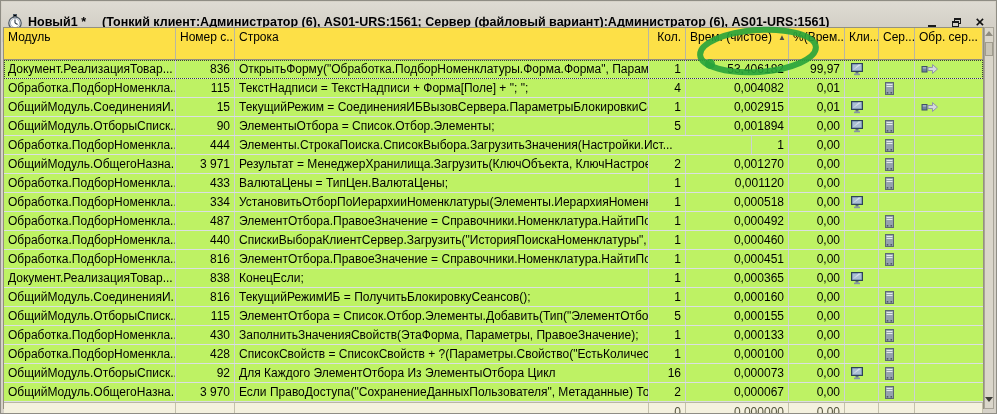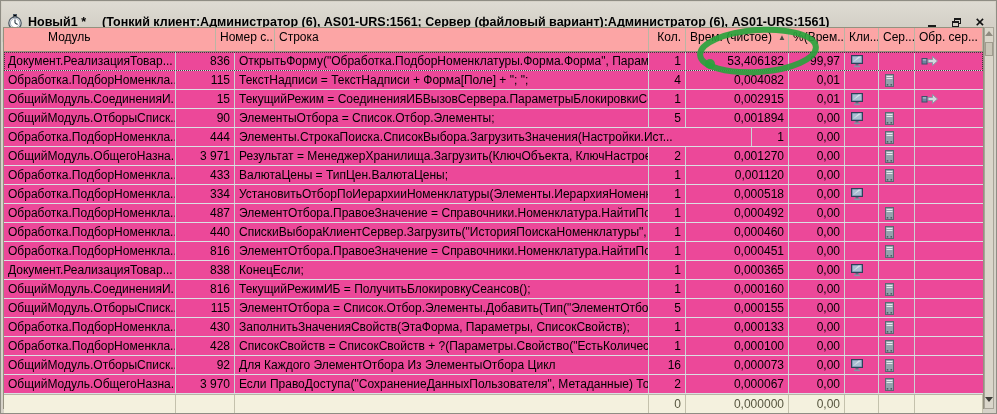--- a/index.html
+++ b/index.html
@@ -36,25 +36,25 @@
   .c-module { width:172px; }
   .c-line   { width:59px; }
   .c-code   { flex:1; }
   .c-count  { width:37px; }
   .c-time   { width:103px; }
   .c-pct    { width:56px; }
   .c-cli    { width:34px; }
   .c-srv    { width:36px; }
   .c-call   { width:68px; border-right:none; }
 
-  .header-row { height:24px; background:#fca5a5; border-bottom:1px solid #94917f;padding-left:40px; }
+  .header-row { height:32px; background:#fde047; border-bottom:1px solid #94917f; }
   .header-row .cell { border-right:1px solid #b9b6a4; line-height:19px; color:#000; }
   .sort-arrow { display:inline-block; margin-left:6px; font-size:8px; color:#4a4a44; vertical-align:1px; }
 
-  .body-row { border-bottom:1px solid #dbdfe3; background:#ec4899; }
+  .body-row { border-bottom:1px solid #dbdfe3; background:#bef264; }
   .body-row.selected { outline:1px dotted #3c3c3c; outline-offset:-1px; }
 
   .icon-cell { display:flex; align-items:center; justify-content:flex-start; padding-left:6px; }
   .icon { display:inline-flex; }
 
   .footer-row { height:19px; background:#f4f1de; border-top:1px solid #b9b6a4; margin-top:auto; }
   .footer-row .cell { color:#55553e; border-right:1px solid #c4c1ac; }
 
   .spacer-rows { flex:1 1 auto; background:#fff; }
 
@@ -659,21 +659,21 @@
           <rect x="1" y="3.5" width="5" height="5.5" fill="#6f84a0" stroke="#3e506a"></rect>
           <rect x="1.8" y="4.4" width="3.4" height="1" fill="#c3cedb"></rect>
           <polygon points="7,4.5 11.5,4.5 11.5,1.5 16.5,6 11.5,10.5 11.5,7.5 7,7.5" fill="#d4d8de" stroke="#8f96a6"></polygon>
         </svg>
       </span>
     </div>
   </div>
         <div class="row body-row">
     <div class="cell c-module">Обработка.ПодборНоменкла...</div>
     <div class="cell c-line num">430</div>
-    <div class="cell c-code">ЗаполнитьЗначенияСвойств(ЭтаФорма, Параметры, СписокСвойств);</div>
+    <div class="cell c-code">ЗаполнитьЗначенияСвойств(ЭтаФорма, Параметры, ПравоеЗначение);</div>
     <div class="cell c-count num">1</div>
     <div class="cell c-time num">0,000133</div>
     <div class="cell c-pct num">0,00</div>
     <div class="cell c-cli icon-cell">
       <span class="icon" style="visibility: hidden;">
         <svg width="13" height="13" viewBox="0 0 13 13">
           <rect x="0.5" y="0.5" width="11" height="8" fill="#5c7a9c" stroke="#2e4258"></rect>
           <rect x="1.5" y="1.5" width="9" height="6" fill="#a9bdd2"></rect>
           <polygon points="1.5,7.5 7.5,1.5 10.5,1.5 1.5,7.4" fill="#d4dfe9"></polygon>
           <rect x="4.5" y="9" width="3" height="1.6" fill="#5a6c80"></rect>

